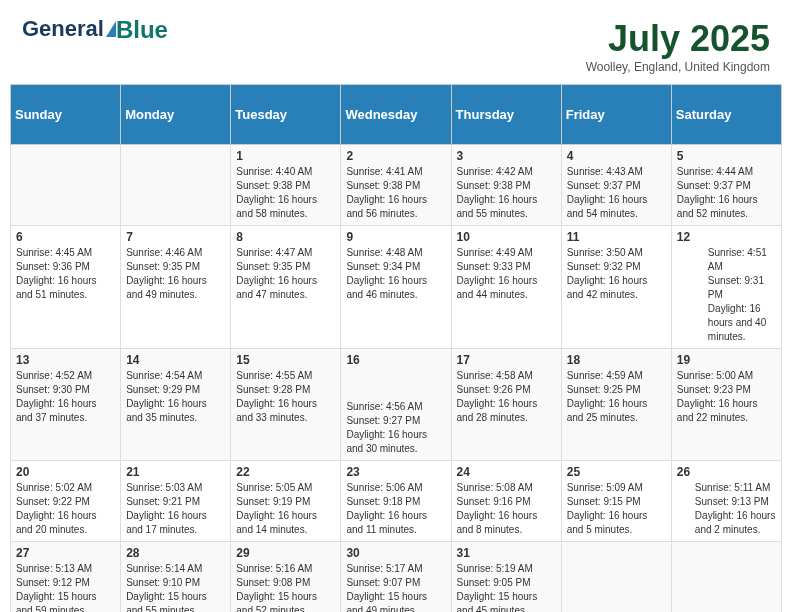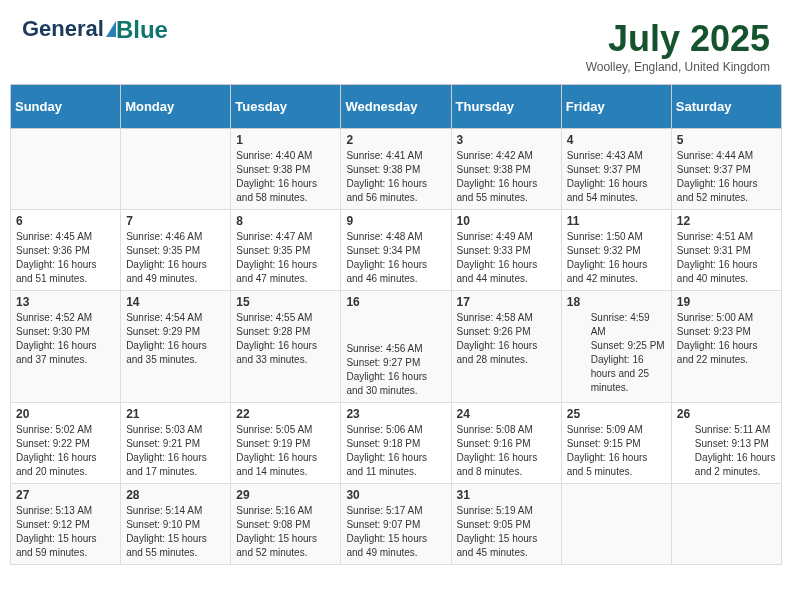--- a/index.html
+++ b/index.html
@@ -50,21 +50,21 @@
     }
     .calendar {
       width: 100%;
       border-collapse: collapse;
       margin-top: 6px;
     }
     .calendar thead tr th {
       background-color: #2980b9;
       color: #fff;
       font-size: 13px;
-      padding: 14px 4px;
+      padding: 22px 4px;
       text-align: left;
       border: 1px solid #ccc;
       font-weight: bold;
     }
     .calendar tbody tr {
       border-bottom: 1px solid #ccc;
     }
     .calendar tbody tr td {
       vertical-align: top;
       border: 1px solid #ddd;
@@ -186,27 +186,27 @@
 Daylight: 16 hours and 46 minutes.</div>
         </td>
         <td>
           <span class="day-number">10</span>
           <div class="day-info" style="white-space: pre-line;">Sunrise: 4:49 AM
 Sunset: 9:33 PM
 Daylight: 16 hours and 44 minutes.</div>
         </td>
         <td>
           <span class="day-number">11</span>
-          <div class="day-info" style="white-space: pre-line;">Sunrise: 1:50 AM
+          <div class="day-info" style="white-space: pre-line;">Sunrise: 3:50 AM
 Sunset: 9:32 PM
 Daylight: 16 hours and 42 minutes.</div>
         </td>
         <td>
           <span class="day-number">12</span>
-          <div class="day-info" style="white-space: pre-line;">Sunrise: 4:51 AM
+          <div class="day-info" style="white-space: pre-line; margin-left: 31px;">Sunrise: 4:51 AM
 Sunset: 9:31 PM
 Daylight: 16 hours and 40 minutes.</div>
         </td>
       </tr>
       <tr>
         <td>
           <span class="day-number">13</span>
           <div class="day-info" style="white-space: pre-line;">Sunrise: 4:52 AM
 Sunset: 9:30 PM
 Daylight: 16 hours and 37 minutes.</div>
@@ -230,21 +230,21 @@
 Daylight: 16 hours and 30 minutes.</div>
         </td>
         <td>
           <span class="day-number">17</span>
           <div class="day-info" style="white-space: pre-line;">Sunrise: 4:58 AM
 Sunset: 9:26 PM
 Daylight: 16 hours and 28 minutes.</div>
         </td>
         <td>
           <span class="day-number">18</span>
-          <div class="day-info" style="white-space: pre-line; margin-left: 24px;">Sunrise: 4:59 AM
+          <div class="day-info" style="white-space: pre-line;">Sunrise: 4:59 AM
 Sunset: 9:25 PM
 Daylight: 16 hours and 25 minutes.</div>
         </td>
         <td>
           <span class="day-number">19</span>
           <div class="day-info" style="white-space: pre-line;">Sunrise: 5:00 AM
 Sunset: 9:23 PM
 Daylight: 16 hours and 22 minutes.</div>
         </td>
       </tr>

